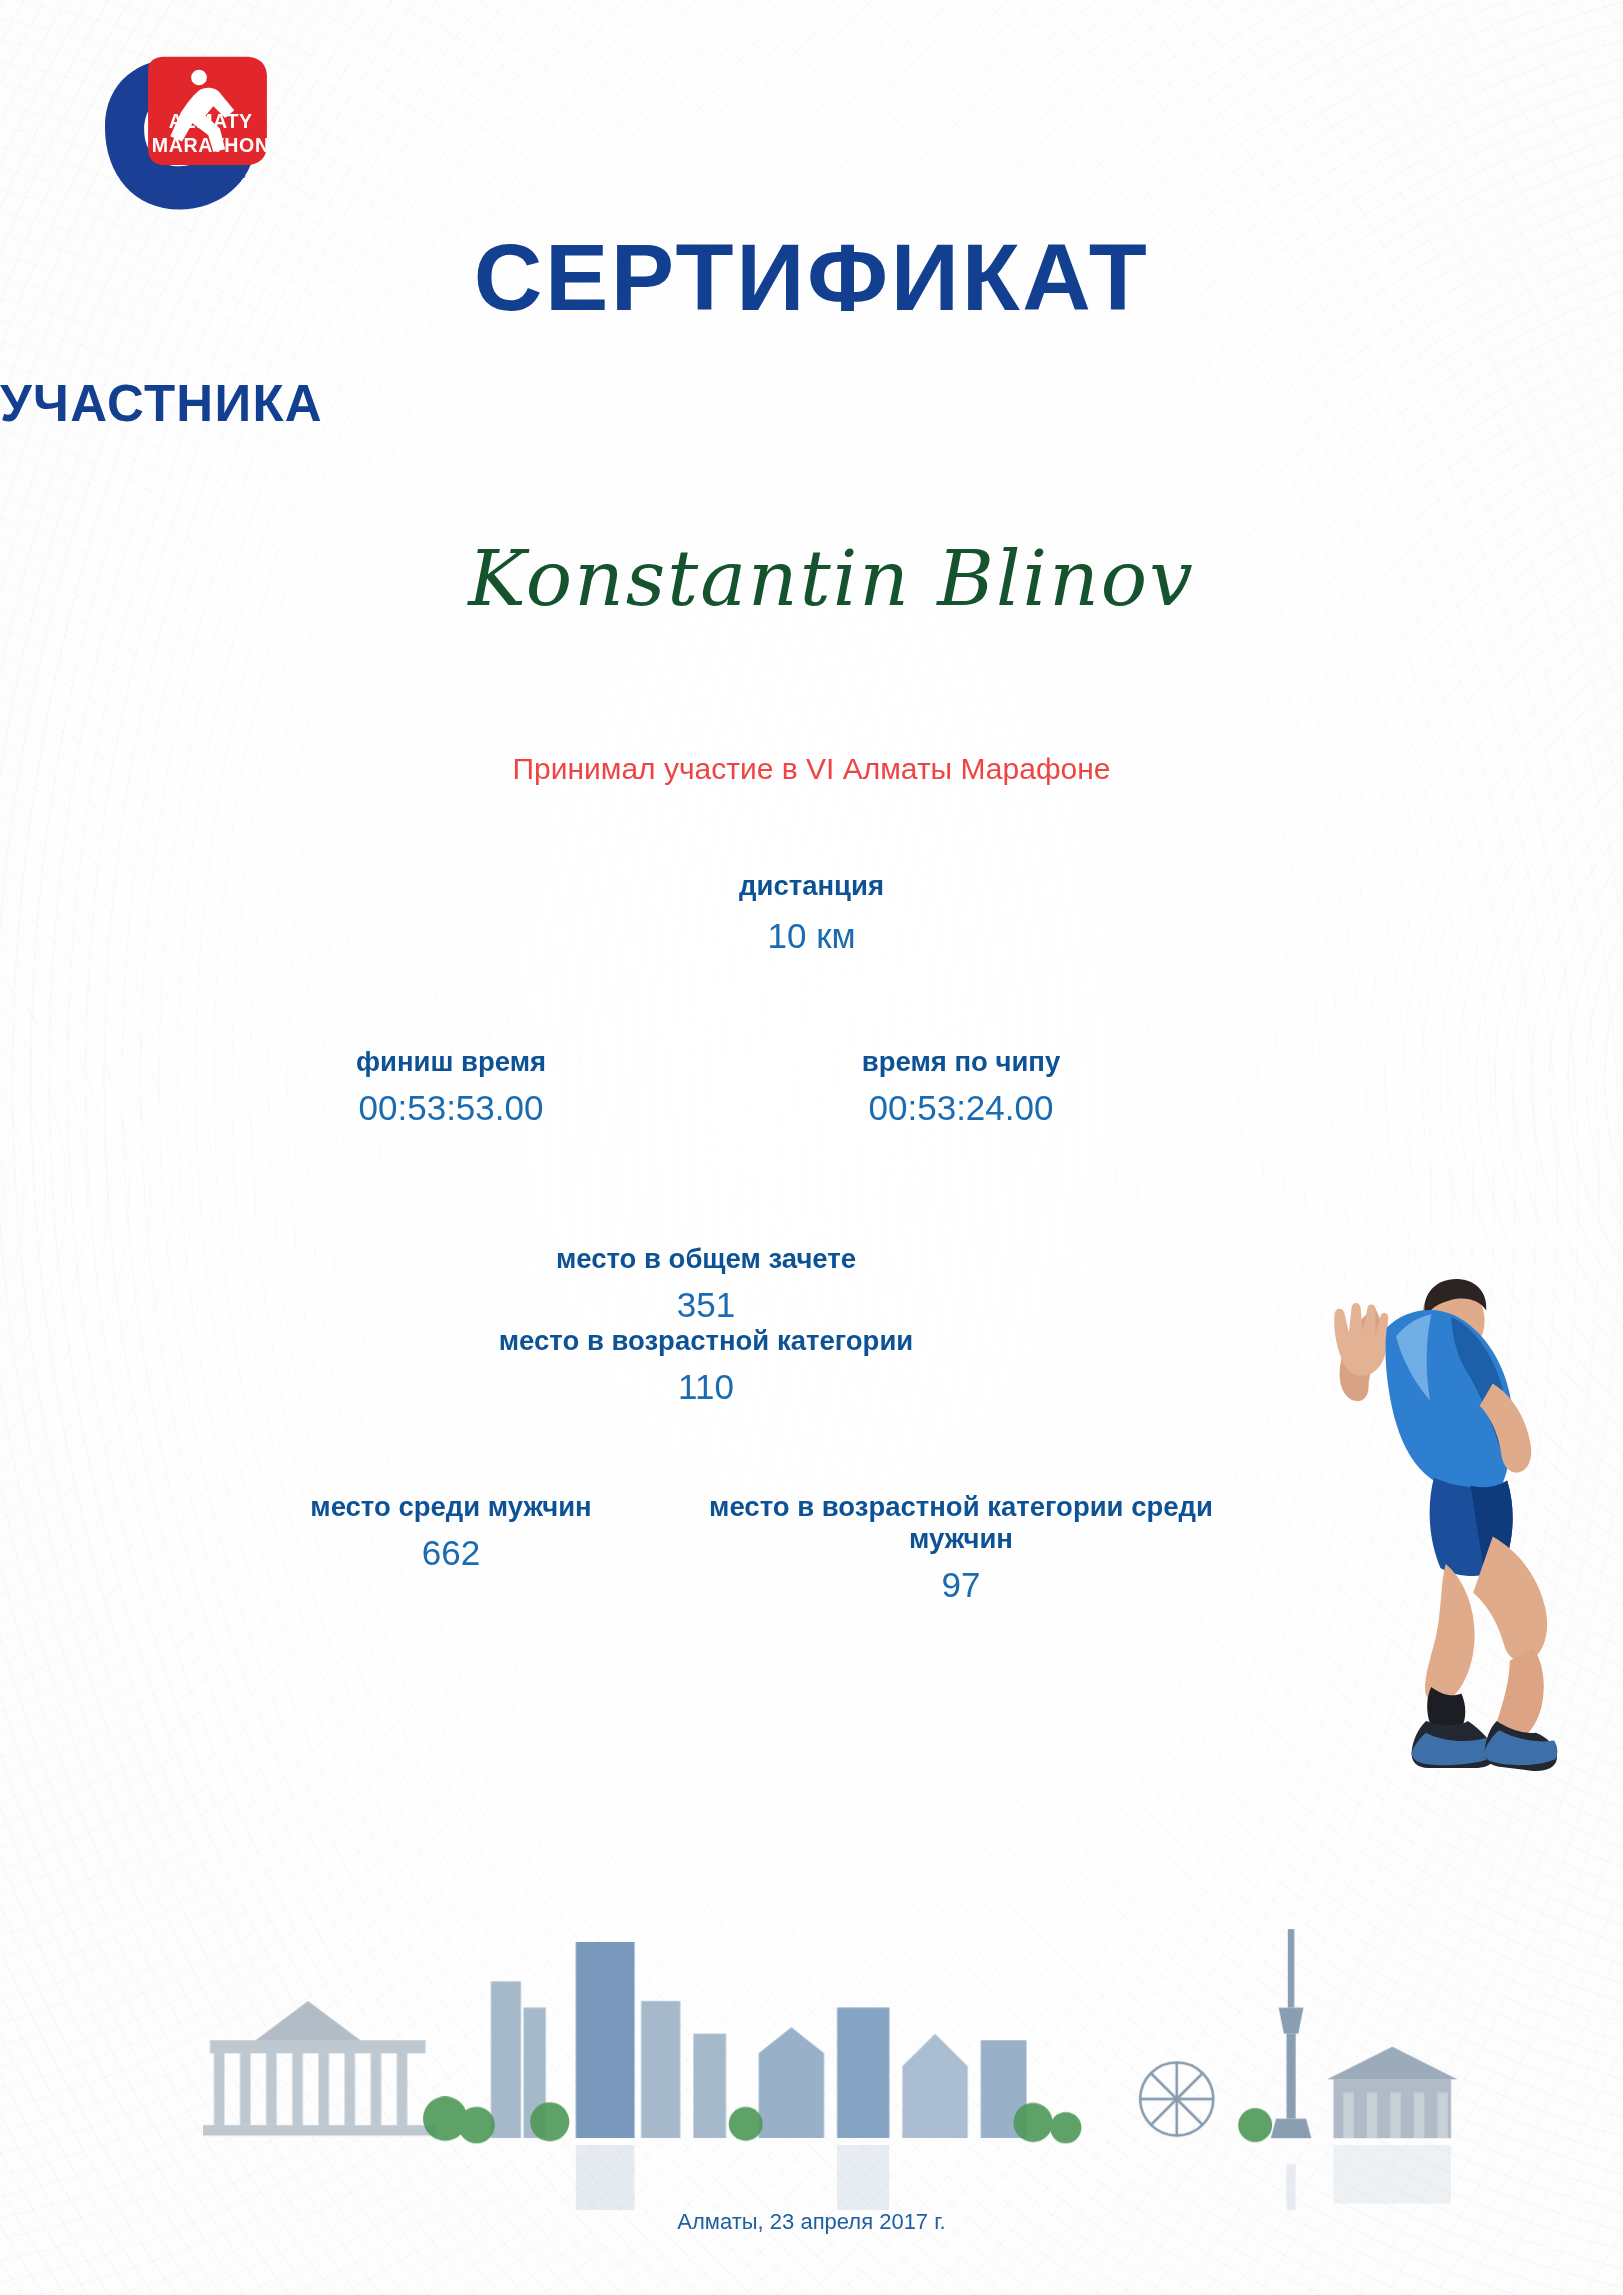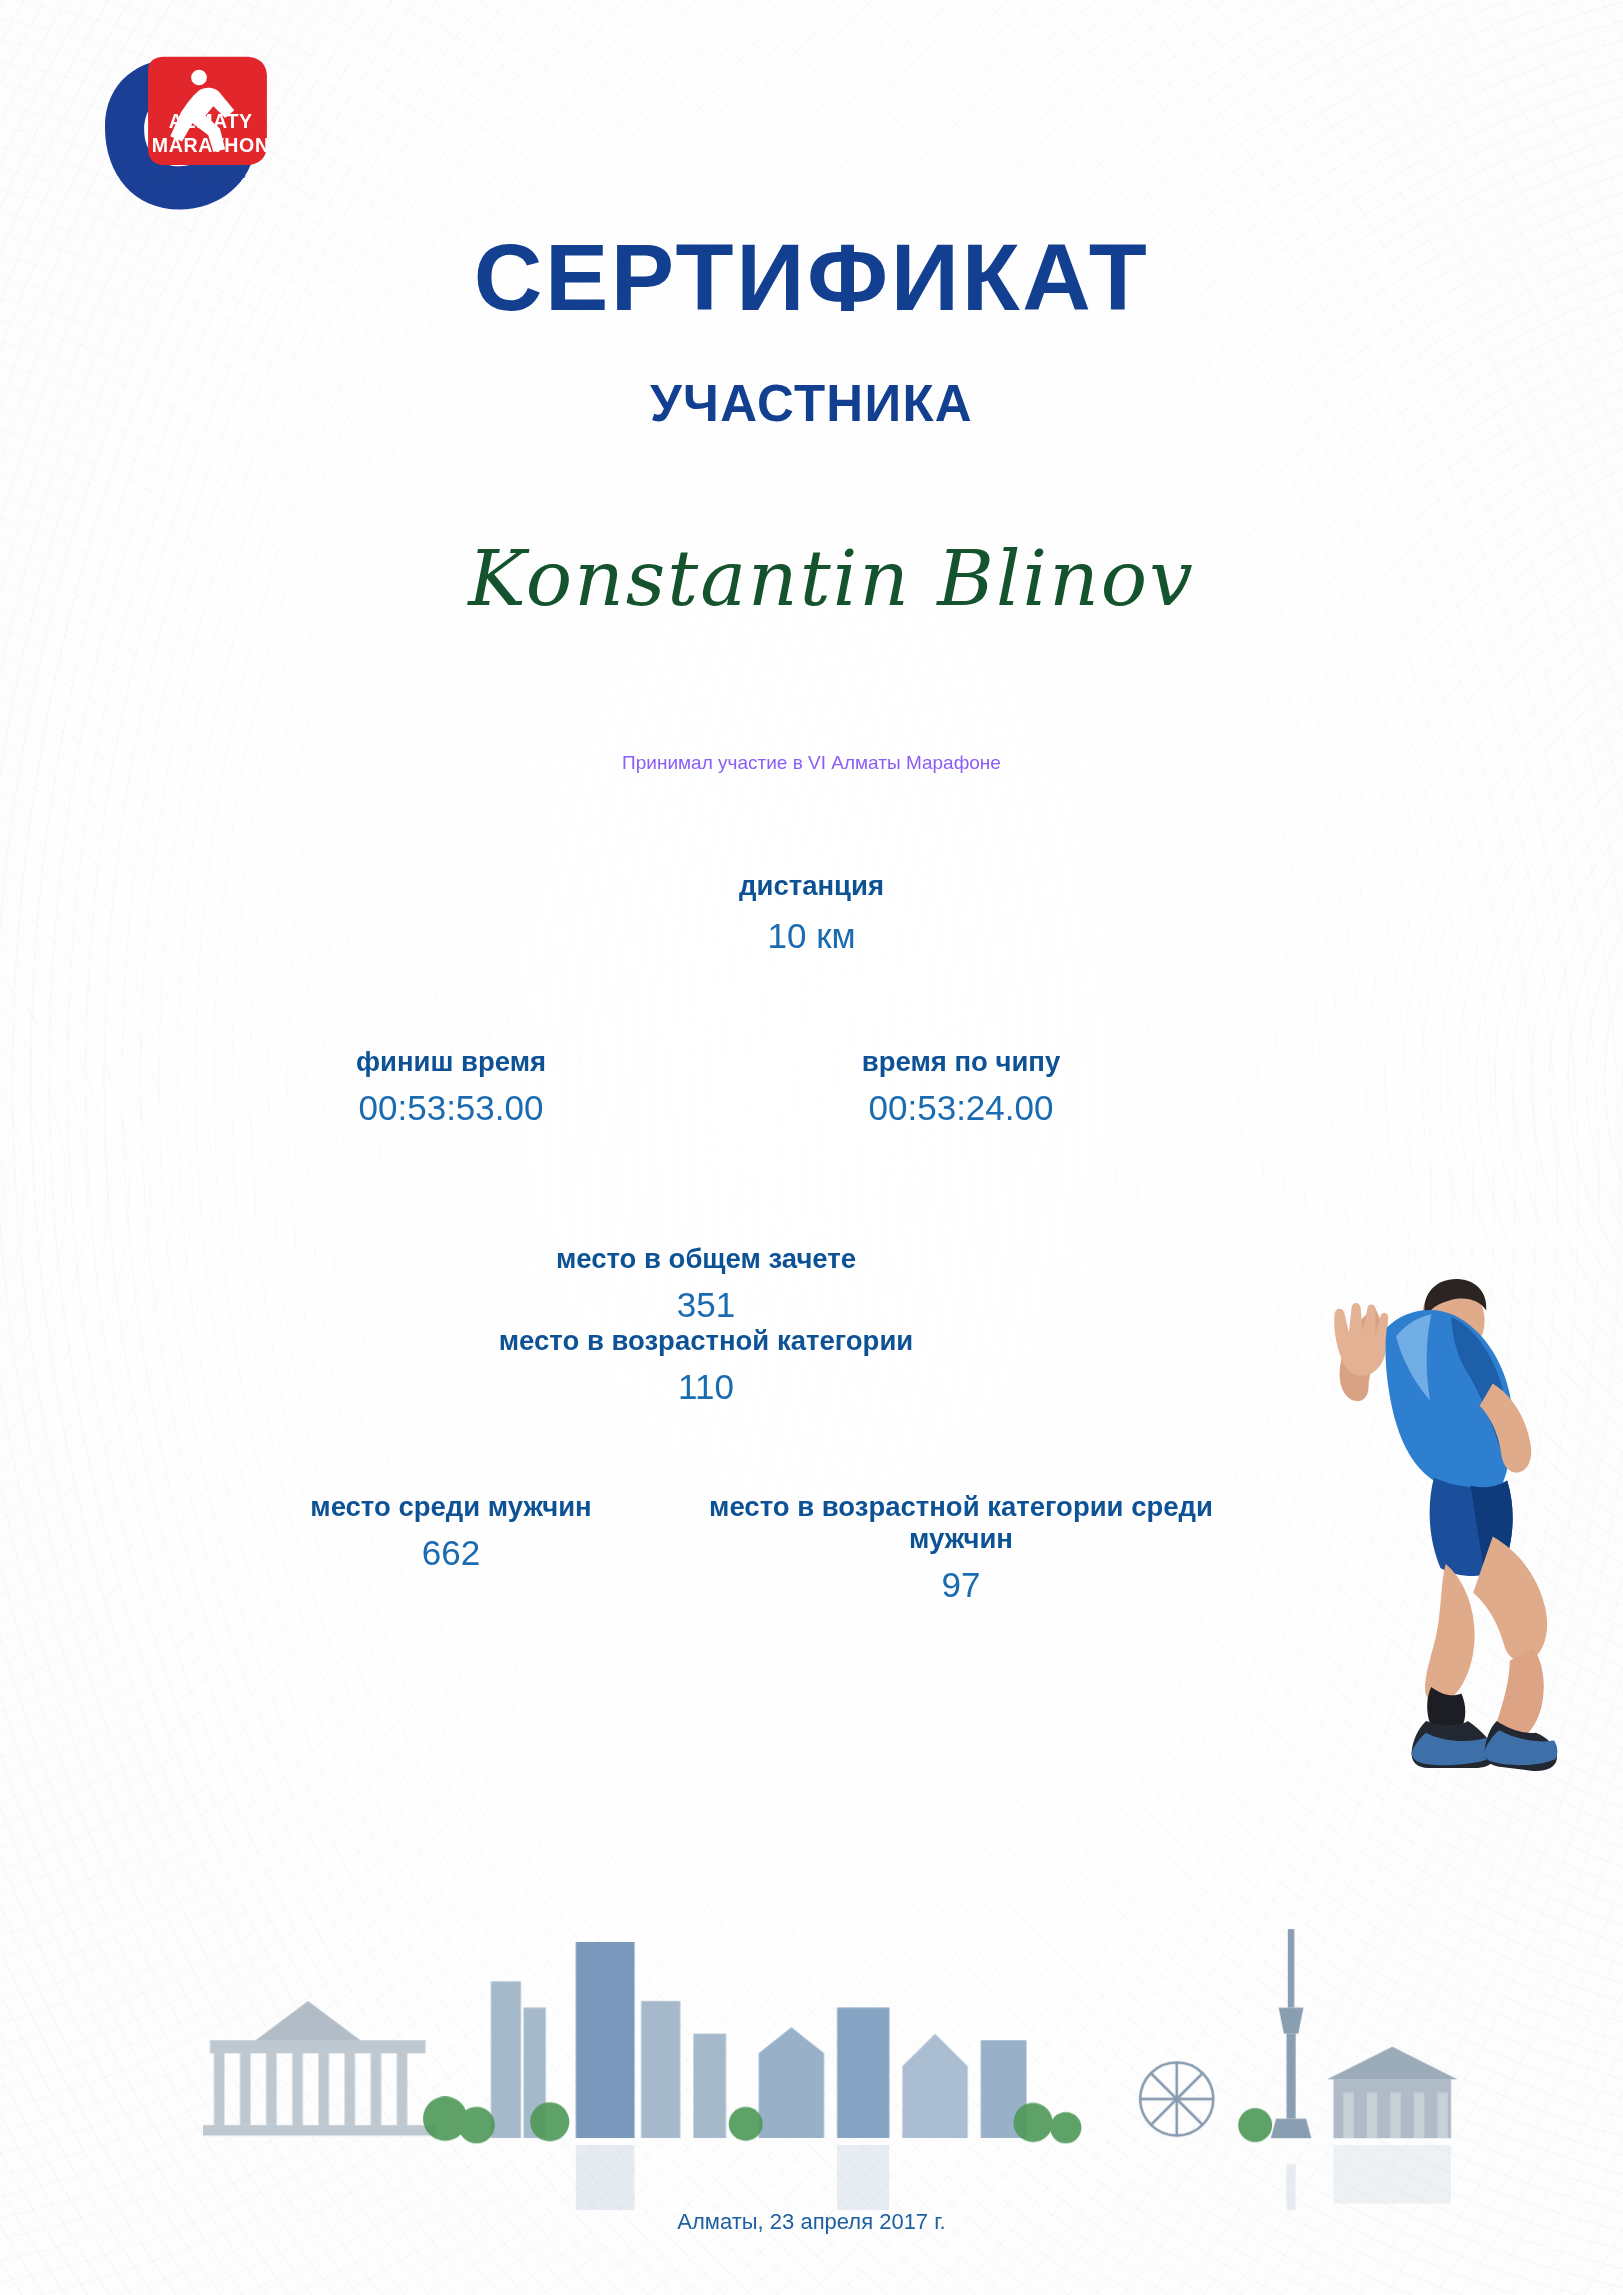--- a/index.html
+++ b/index.html
@@ -67,21 +67,20 @@
     font-weight: bold;
     letter-spacing: 2.6px;
     color: #123f8f;
     line-height: 1;
   }
   .title-sub {
     position: absolute;
     left: 0;
     right: 0;
     top: 378px;
-    text-align: center;
     font-size: 51px;
     font-weight: bold;
     letter-spacing: 1.3px;
     color: #123f8f;
     line-height: 1;
   }
 
   .participant-name {
     position: absolute;
     left: 0;
@@ -96,22 +95,22 @@
     line-height: 1;
     padding-left: 40px;
   }
 
   .subtitle-line {
     position: absolute;
     left: 0;
     right: 0;
     top: 752px;
     text-align: center;
-    font-size: 19px;
-    color: #8b5cf6;
+    font-size: 30px;
+    color: #ef4444;
     font-weight: 400;
   }
 
   .block-label {
     font-size: 27.5px;
     font-weight: bold;
     color: #0e5296;
     line-height: 1.15;
     text-align: center;
   }

